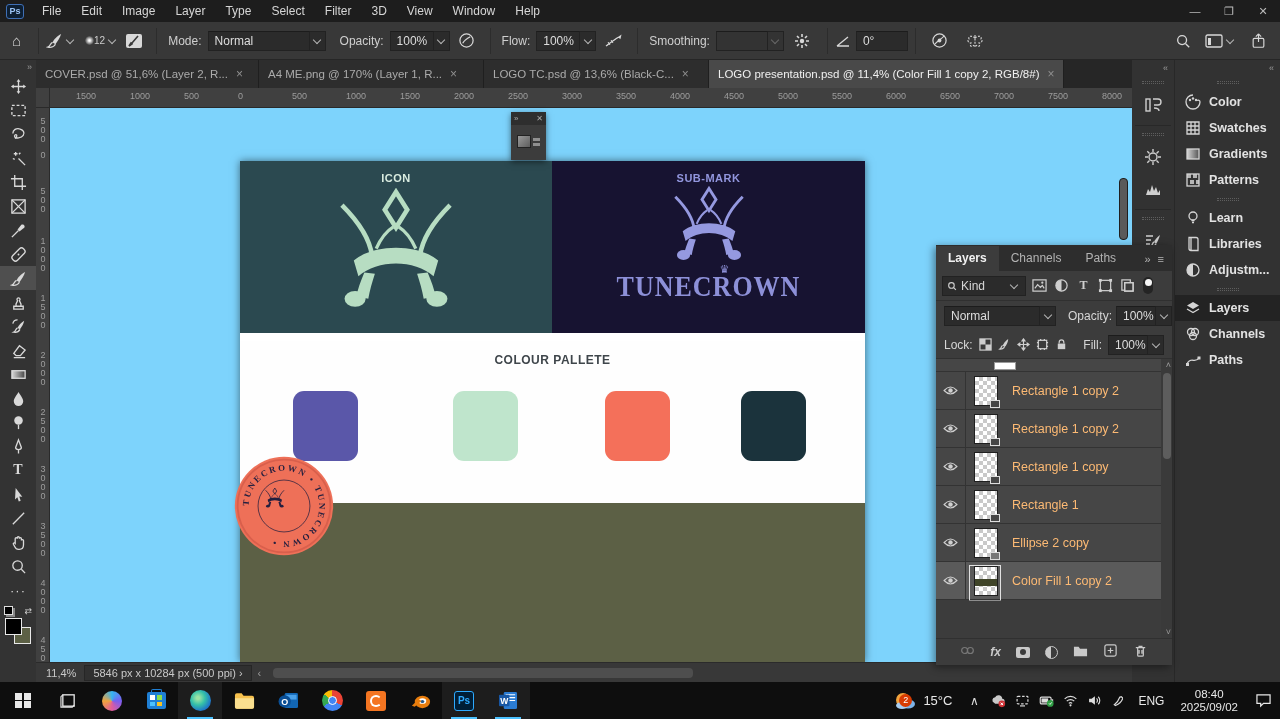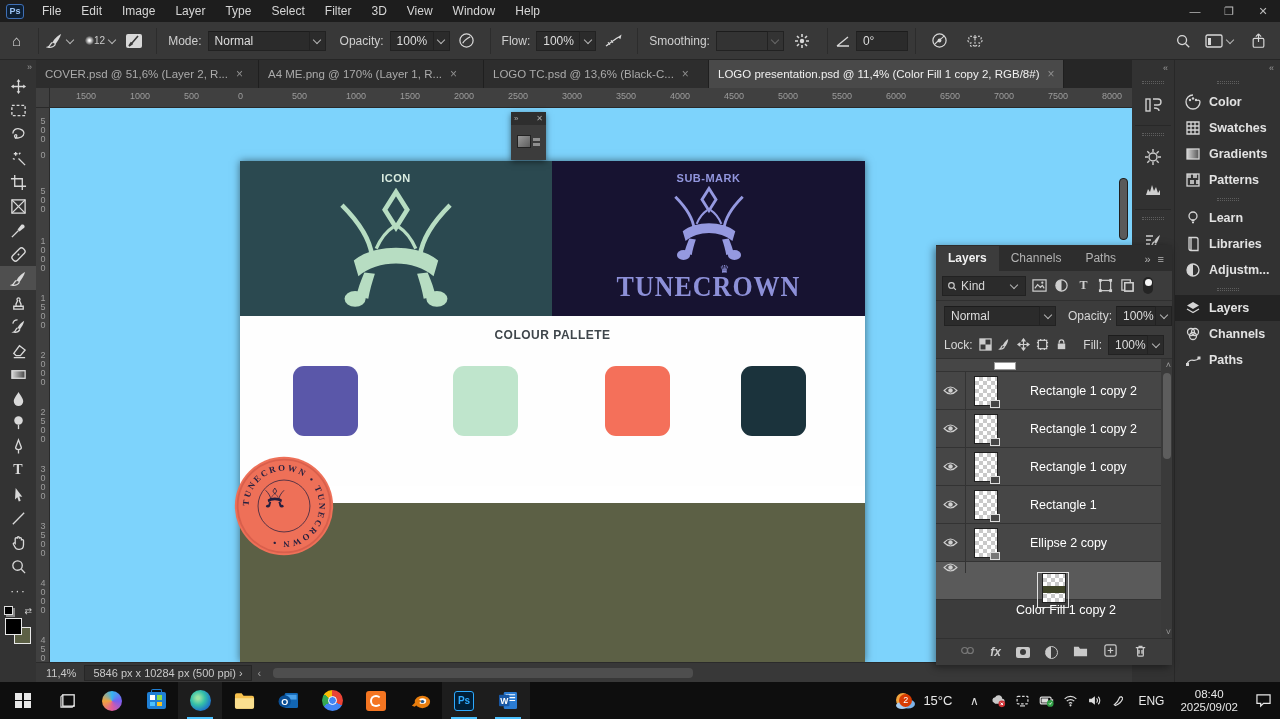--- a/index.html
+++ b/index.html
@@ -63,21 +63,21 @@
   .vruler { position:absolute; left:0; top:20px; width:14px; height:554px; background:#404040; border-right:1px solid #2a2a2a;
     color:#9d9d9d; font-size:9px; overflow:hidden; }
   .vruler .rlab { position:absolute; left:2px; writing-mode:vertical-rl; text-orientation:upright; letter-spacing:-1px; }
   .ruler-corner { position:absolute; left:0; top:0; width:14px; height:20px; background:#404040; border-right:1px solid #2a2a2a; border-bottom:1px solid #2a2a2a; }
 
   .document { position:absolute; left:204px; top:73px; width:625px; height:501px; background:#fff; box-shadow:0 0 8px rgba(0,0,0,.5); }
   .doc-top { position:absolute; left:0; top:0; width:625px; height:172px; display:flex; }
   .half-icon { width:312px; height:172px; position:relative; display:flex; flex-direction:column; align-items:center; }
   .half-sub  { width:313px; height:172px; position:relative; display:flex; flex-direction:column; align-items:center; }
   .sec-label { font-size:11px; font-weight:bold; letter-spacing:.5px; margin-top:11px; }
-  .doc-white { position:absolute; left:0; top:155px; width:625px; height:170px; background:#fefefe; }
+  .doc-white { position:absolute; left:0; top:180px; width:625px; height:170px; background:#fefefe; }
   .palette-title { text-align:center; margin-top:12px; font-size:12px; font-weight:bold; color:#3f464b; letter-spacing:.5px; }
   .swatch-row { position:absolute; left:0; top:50px; width:625px; height:72px; }
   .swatch { position:absolute; width:65px; height:70px; border-radius:11px; }
   .doc-footer { position:absolute; left:0; top:342px; width:625px; height:159px; }
   .wordmark-wrap { position:relative; margin-top:10px; }
   .wordmark { font-family:"Liberation Serif", serif; font-weight:bold; font-size:26px; letter-spacing:1px; transform:scaleY(1.15); }
   .wm-crown { position:absolute; top:-9px; left:56%; font-size:11px; }
   .stamp { position:absolute; left:-7px; top:294px; width:102px; height:102px; z-index:3; }
 
   .vscroll { position:absolute; right:4px; top:24px; width:9px; height:546px; }
@@ -123,32 +123,32 @@
   .toggle-pill i { position:absolute; left:1.5px; top:1.5px; width:7px; height:7px; background:#f5f5f5; border-radius:50%; }
   .lp-blend { height:30px; display:flex; align-items:center; padding:0 8px; gap:4px; }
   .blend-dd { width:96px; }
   .lp-lock { height:28px; display:flex; align-items:center; padding:0 8px; gap:6px; border-bottom:1px solid #303030; }
   .lock-ic { color:#cfcfcf; font-size:11px; display:flex; align-items:center; }
   .lock-ic svg { width:13px; height:13px; stroke:#cfcfcf; fill:none; stroke-width:1.3; }
   .lp-list { flex:1; overflow:hidden; position:relative; background:#3c3c3c; }
   .layer-partial { height:13px; background:#464646; border-bottom:1px solid #333; position:relative; }
   .layer-partial .sliver { position:absolute; left:58px; top:3px; width:22px; height:8px; background:#fff; border:1px solid #9a9a9a; }
   .layer-row { height:38px; background:#464646; border-bottom:1px solid #333; display:flex; align-items:center; }
-  .layer-row.selected { background:#5a5a5a;flex-direction:column; }
+  .layer-row.selected { background:#5a5a5a; }
   .eye-cell { width:30px; align-self:stretch; border-right:1px solid #333; display:flex; align-items:center; justify-content:center; }
   .eye-cell svg { width:15px; height:11px; }
   .eye-empty { width:13px; height:13px; border:1px solid #3a3a3a; background:#424242; }
   .thumb-cell { width:40px; display:flex; align-items:center; justify-content:center; position:relative; }
   .thumb { width:24px; height:30px; border:1px solid #1f1f1f; position:relative;
     background-image:conic-gradient(#c9c9c9 25%, #ffffff 0 50%, #c9c9c9 0 75%, #ffffff 0); background-size:8px 8px; }
   .thumb .stripe { position:absolute; left:0; right:0; top:12px; height:7px; }
   .badge { position:absolute; right:-3px; bottom:-3px; width:10px; height:8px; background:#464646; border:1px solid #ddd; }
   .badge.smart { background:#777; }
   .sel-brackets { position:absolute; left:3px; top:-1px; width:32px; height:36px; border:1px solid #f0f0f0; clip-path:polygon(0 0,100% 0,100% 100%,0 100%,0 30%,8% 30%,8% 70%,0 70%); opacity:.9; }
-  .layer-name { margin-left:24px; white-space:nowrap; font-size:12.5px; color:#ffffff; }
+  .layer-name { margin-left:6px; white-space:nowrap; font-size:12.5px; color:#fdba74; }
   .lp-scroll { position:absolute; right:0; top:0; width:11px; bottom:0; background:#3a3a3a; }
   .lp-scroll .thumbv { position:absolute; left:1.5px; top:14px; width:8px; height:86px; background:#5d5d5d; border-radius:4px; }
   .lp-scroll .arr { position:absolute; right:1px; color:#9a9a9a; font-size:9px; }
   .lp-bottom { height:27px; border-top:1px solid #303030; display:flex; align-items:center; justify-content:center; gap:15px; color:#c9c9c9; }
   .lp-bottom .dim { color:#777; }
   .lp-bottom svg { width:15px; height:15px; stroke:#c9c9c9; fill:none; stroke-width:1.3; }
   .fx-txt { font-style:italic; font-weight:bold; font-size:12px; }
   .mask-ic { width:14px; height:11px; background:#c9c9c9; border-radius:2px; position:relative; }
   .mask-ic i { position:absolute; left:4px; top:2px; width:6px; height:6px; background:#3c3c3c; border-radius:50%; }
   .half-circle { width:13px; height:13px; border-radius:50%; background:linear-gradient(90deg,#c9c9c9 50%,#3c3c3c 50%); border:1px solid #c9c9c9; }

